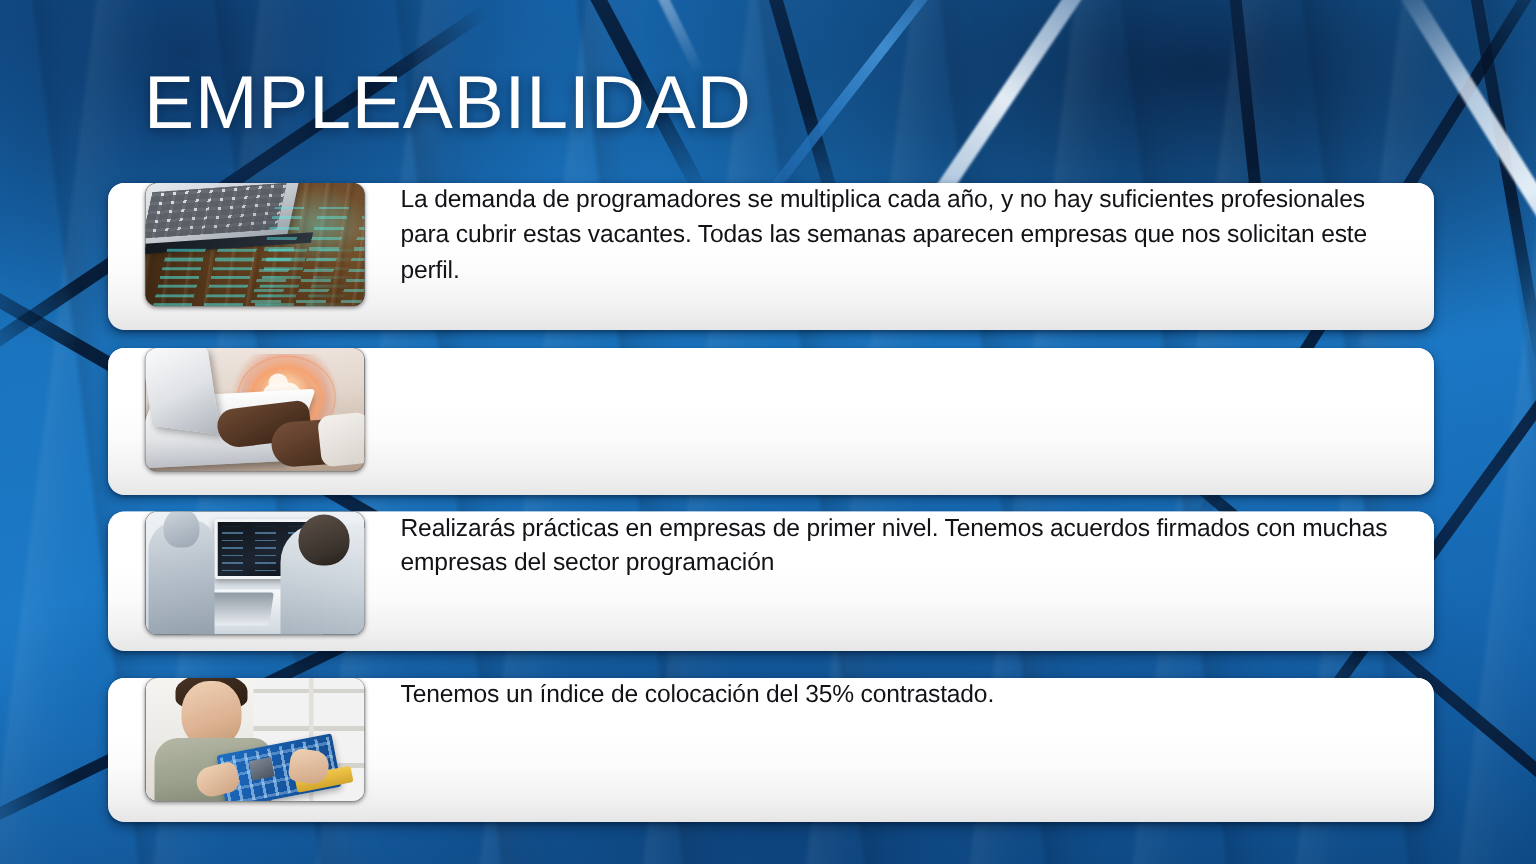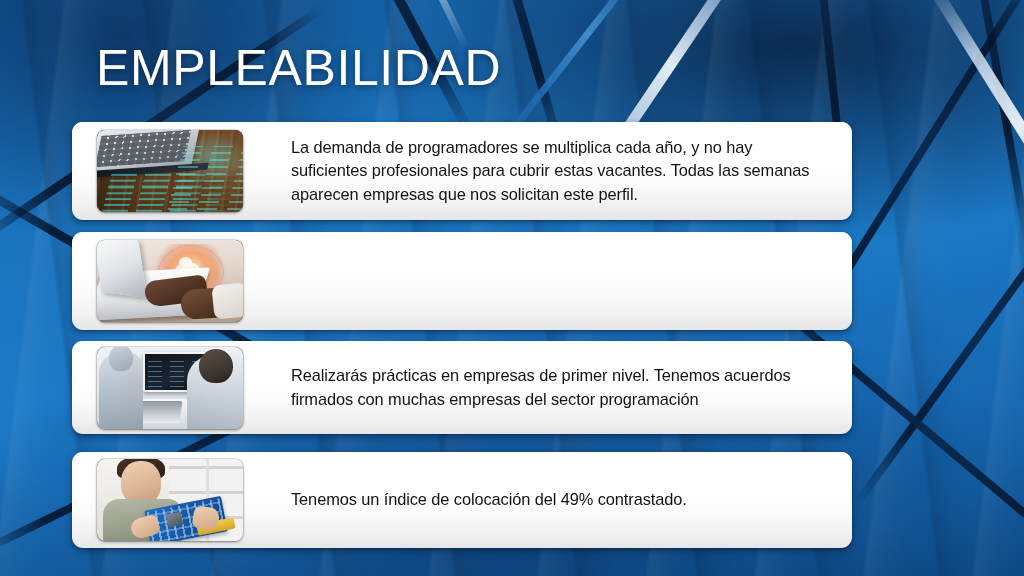--- a/index.html
+++ b/index.html
@@ -92,32 +92,31 @@
   }
 
   
   #cards {
     position:absolute;
     left:72px; top:122px;
     width:884px; height:430px;
   }
   .card {
     position:absolute;
-    left:0; width:780px;
+    left:0; width:884px;
     border-radius:11px;
     background:linear-gradient(180deg,
         #ffffff 0%, #ffffff 38%, #fbfbfb 62%, #f1f1f1 85%, #e6e6e6 100%);
     box-shadow:
       0 3px 7px rgba(2,18,42,.42),
       0 1px 2px rgba(2,18,42,.30),
       inset 0 1px 0 rgba(255,255,255,.95);
     display:flex;
-    align-items:center;
+    align-items:flex-start;
     overflow:hidden;
-    gap:24px;
   }
   .card.c0 { top:0px;   height:98px;  }
   .card.c1 { top:110px; height:98px;  }
   .card.c2 { top:219px; height:93px;  }
   .card.c3 { top:330px; height:96px;  }
 
   .thumb {
     position:relative;
     flex:0 0 auto;
     width:146px; height:82px;
@@ -466,17 +465,17 @@
           <div class="hair"></div>
             <div class="head"></div>
             <div class="torso"></div>
           <div class="pcb"></div>
             <div class="chip"></div>
             <div class="ribbon"></div>
           <div class="handA"></div>
             <div class="handB"></div>
         </div>
       </div>
-      <div class="card-text">Tenemos un índice de colocación del 49% contrastado.</div>
+      <div class="card-text">Tenemos un índice de colocación del 35% contrastado.</div>
     </div>
 
   </div>
 </div>
 
 </body></html>

